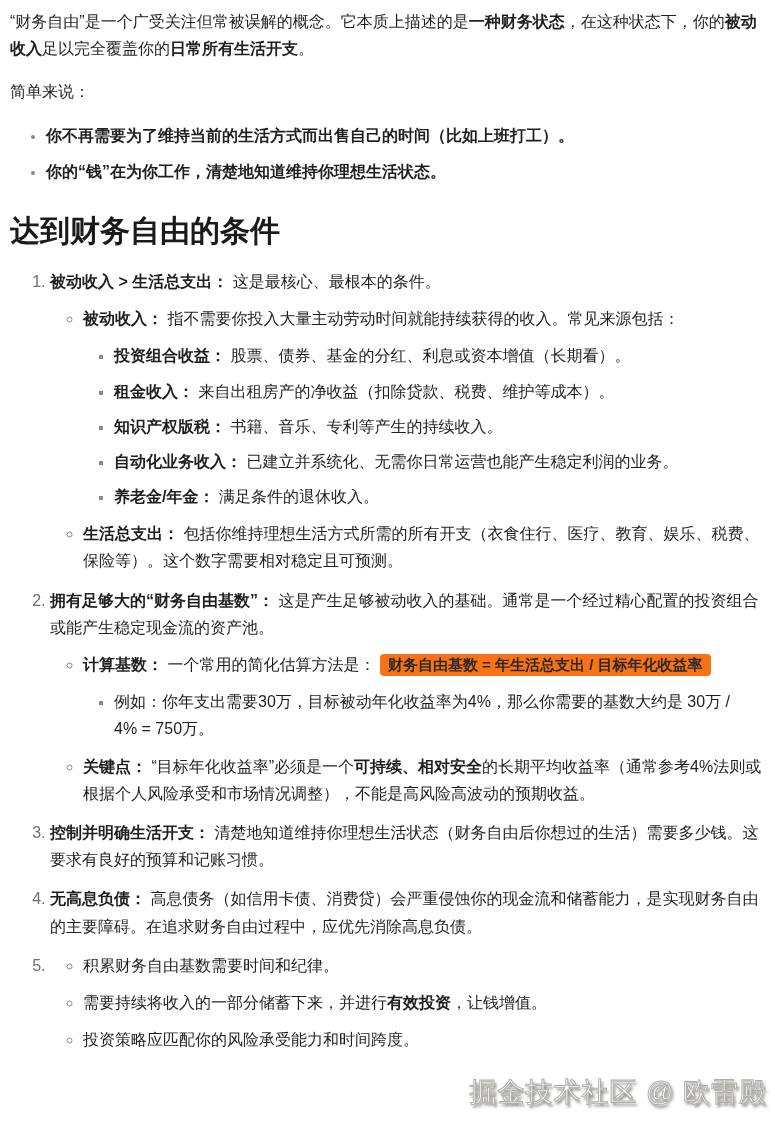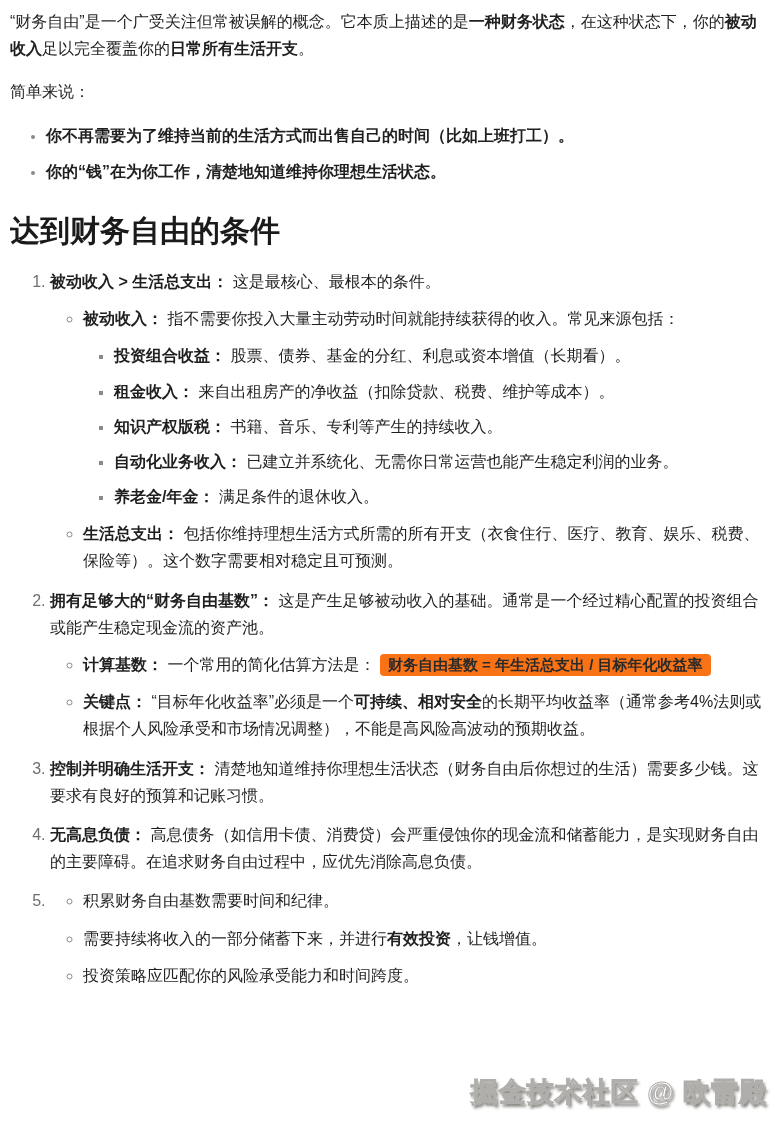--- a/index.html
+++ b/index.html
@@ -66,21 +66,21 @@
     font-size: 15px;
     color: #2a2a2a;
     white-space: nowrap;
   }
   
   .watermark {
     position: absolute;
     top: 1070px;
     right: 8px;
     font-size: 27px;
-    font-weight: 700;
+    font-weight: 400;
     letter-spacing: 1px;
     color: #ffffff;
     -webkit-text-stroke: 1px #b0aeab;
     text-shadow: 2px 3px 3px rgba(85, 82, 78, 0.8);
     white-space: nowrap;
     pointer-events: none;
     text-align: center;
   }
 </style>
 </head>
@@ -119,20 +119,23 @@
           <span class="b">生活总支出：</span><span> 包括你维持理想生活方式所需的所有开支（衣食住行、医疗、教育、娱乐、税费、保险等）。这个数字需要相对稳定且可预测。</span>
         </li>
       </ul>
     </li>
 
     <li>
       <span class="b">拥有足够大的“财务自由基数”：</span><span> 这是产生足够被动收入的基础。通常是一个经过精心配置的投资组合或能产生稳定现金流的资产池。</span>
       <ul class="lcircle">
         <li>
           <span class="b">计算基数：</span><span> 一个常用的简化估算方法是： </span><code class="chip">财务自由基数 = 年生活总支出 / 目标年化收益率</code>
+          <ul class="lsquare">
+            <li>例如：你年支出需要30万，目标被动年化收益率为4%，那么你需要的基数大约是 30万 / 4% = 750万。</li>
+          </ul>
         </li>
         <li>
           <span class="b">关键点：</span><span> “目标年化收益率”必须是一个</span><span class="b">可持续、相对安全</span><span>的长期平均收益率（通常参考4%法则或根据个人风险承受和市场情况调整），不能是高风险高波动的预期收益。</span>
         </li>
       </ul>
     </li>
 
     <li>
       <span class="b">控制并明确生活开支：</span><span> 清楚地知道维持你理想生活状态（财务自由后你想过的生活）需要多少钱。这要求有良好的预算和记账习惯。</span>
     </li>

